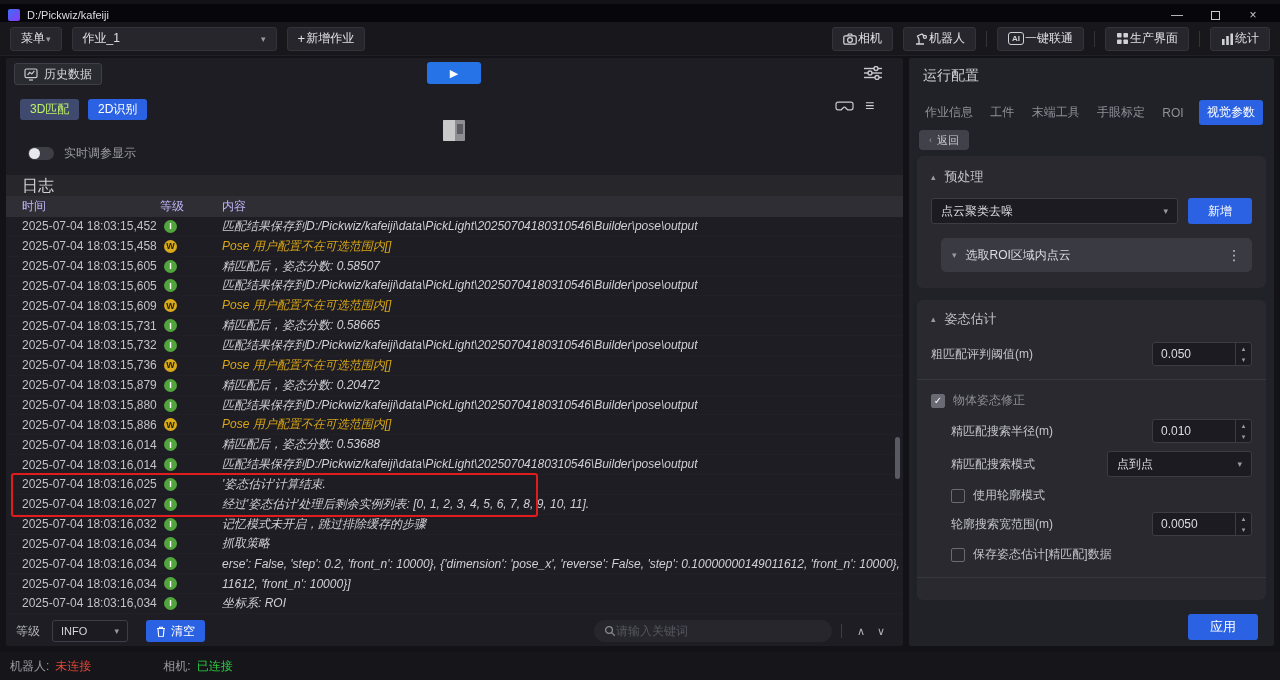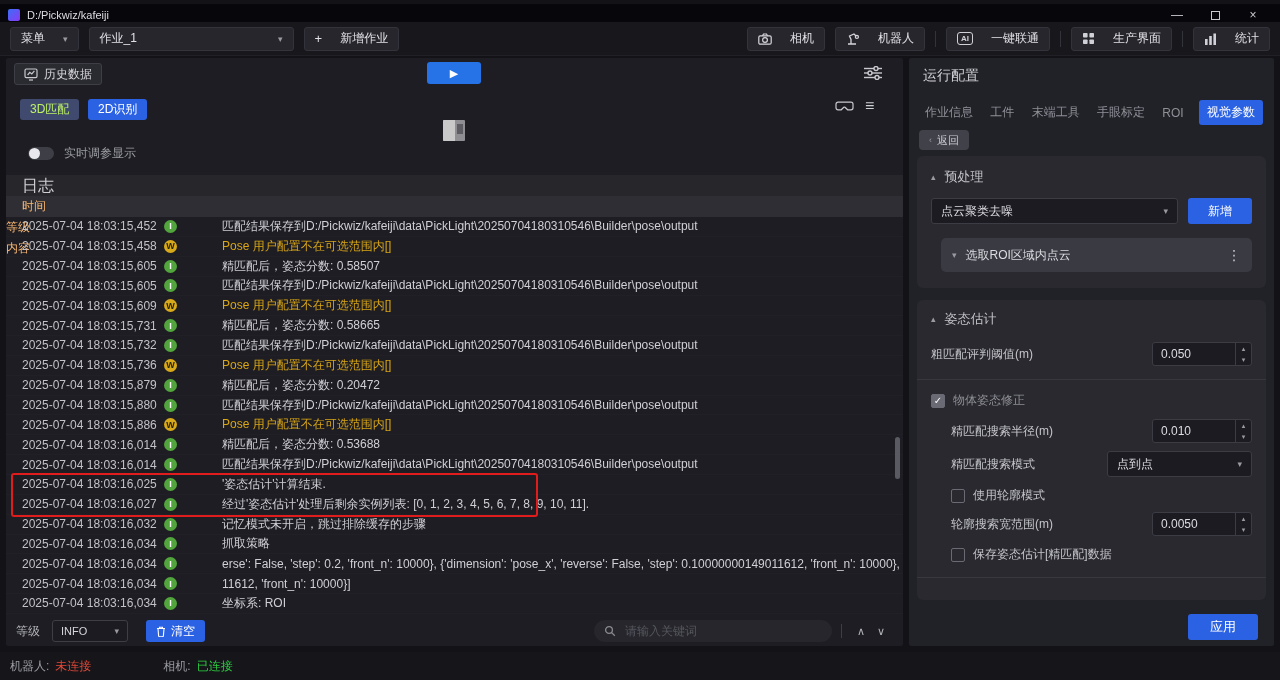--- a/index.html
+++ b/index.html
@@ -14,21 +14,21 @@
   .tb-title { font-size:11px; color:#dcdce2; }
   .win-controls { margin-left:auto; display:flex; }
   .win-btn { width:38px; height:22px; display:flex; align-items:center; justify-content:center;
              font-size:12px; color:#c9c9cf; cursor:default; }
   .maxbox { width:9px; height:9px; border:1px solid #c9c9cf; display:block; }
 
   
   .toolbar { position:absolute; left:0; top:22px; width:1280px; height:34px; background:#17171c;
              display:flex; align-items:center; padding:0 10px; gap:10px; border-bottom:1px solid #202026; }
   .tbtn { height:24px; background:#26262c; border:1px solid #33333b; border-radius:3px; color:#e0e0e6;
-          font-size:12px; display:flex; align-items:center; gap:18px; padding:0 10px; }
+          font-size:12px; display:flex; align-items:center; gap:1px; padding:0 10px; }
   .tb-combo { width:205px; justify-content:space-between; }
   .chev { font-size:9px; color:#9a9aa2; }
   .plus-g { font-size:13px; color:#e0e0e6; }
   .tb-spacer { flex:1; }
   .vdiv { width:1px; height:16px; background:#33333b; }
   .ai-badge { width:16px; height:13px; border:1px solid #d0d0d8; border-radius:3px; font-size:8px;
               font-weight:bold; display:flex; align-items:center; justify-content:center; color:#d0d0d8; }
   .ico { display:flex; align-items:center; }
 
   
@@ -48,49 +48,49 @@
   .thumb i { position:absolute; display:block; }
   .thumb .t1 { left:0; top:0; width:12px; height:21px; background:#c9c9c9; }
   .thumb .t2 { right:2px; top:4px; width:6px; height:10px; background:#5c5c62; }
   .toggle { position:absolute; left:22px; top:89px; width:26px; height:13px; background:#3e3e46; border-radius:7px; }
   .toggle .knob { position:absolute; left:1px; top:1px; width:11px; height:11px; border-radius:50%; background:#e8e8ee; }
   .toggle-label { position:absolute; left:58px; top:87px; font-size:12px; color:#9a9aa2; }
 
   .log-strip { position:absolute; left:0; top:117px; width:897px; height:21px; background:#26262b;
                font-size:16px; color:#cfcfd5; line-height:21px; padding-left:16px; }
   .log-head { position:absolute; left:0; top:138px; width:897px; height:21px; background:#2e2e34;
-              display:flex; font-size:12px; color:#fdba74; line-height:21px;flex-direction:column; }
+              display:flex; font-size:12px; color:#c4b5fd; line-height:21px; }
   .lh-time { width:154px; padding-left:16px; }
   .lh-level { width:62px; }
   .lh-content { flex:1; }
 
   .log-rows { position:absolute; left:0; top:159px; width:897px; height:397px; overflow:hidden; }
   .log-row { height:19.85px; display:flex; align-items:center; font-size:12px; border-bottom:1px solid rgba(255,255,255,0.015); }
   .lr-time { flex:0 0 154px; padding-left:16px; color:#c2c2c8; white-space:nowrap; }
   .lr-level { flex:0 0 62px; display:flex; align-items:center; padding-left:4px; }
   .badge { width:13px; height:13px; border-radius:50%; font-style:normal; font-size:9px; font-weight:bold;
            display:flex; align-items:center; justify-content:center; }
   .badge.i { background:#52a43c; color:#fff; }
   .badge.w { background:#d9a91c; color:#26260c; }
-  .lr-content { flex:1; white-space:nowrap; overflow:hidden; color:#cfcfd5; }
+  .lr-content { flex:1; white-space:nowrap; overflow:hidden; color:#cfcfd5;font-style:italic; }
   .log-row.warn .lr-content { color:#d9a616; }
   .hl-box { position:absolute; left:5px; top:256px; width:527px; height:44px; border:2px solid #e01c1c;
             border-radius:3px; pointer-events:none; }
   .scroll-thumb { position:absolute; right:3px; top:220px; width:5px; height:42px; background:#5a5a63; border-radius:3px; }
 
   .log-controls { position:absolute; left:0; top:560px; width:897px; height:26px; display:flex; align-items:center; }
   .lvl-label { margin-left:10px; font-size:12px; color:#b4b4bc; }
   .level-select { margin-left:12px; width:76px; height:22px; background:#1b1b21; border:1px solid #3e3e46;
                   border-radius:3px; display:flex; align-items:center; justify-content:space-between;
                   padding:0 8px; font-size:11px; color:#d6d6dc; }
   .clear-btn { margin-left:18px; height:22px; padding:0 10px; background:#2b62e3; border-radius:3px;
                color:#fff; font-size:12px; display:flex; align-items:center; gap:5px; }
   .lc-spacer { flex:1; }
   .search-box { width:238px; height:22px; background:#26262c; border-radius:12px; display:flex;
-                align-items:center; gap:9px; padding:0 10px; }
+                align-items:center; gap:0; padding:0 10px; }
   .search-box input { flex:1; background:transparent; border:none; outline:none; color:#c9c9cf; font-size:12px;
                       font-family:"Liberation Sans", sans-serif; }
   .search-box input::placeholder { color:#55555e; }
   .vbar { width:1px; height:14px; background:#3e3e46; margin:0 9px; }
   .nav-glyph { font-size:11px; color:#b4b4bc; width:20px; text-align:center; }
   .nav-last { margin-right:12px; }
 
   
   .right-panel { position:absolute; left:909px; top:58px; width:365px; height:588px; background:#212128; border-radius:2px; }
   .cfg-title { position:absolute; left:14px; top:9px; font-size:14px; color:#cfcfd5; }

